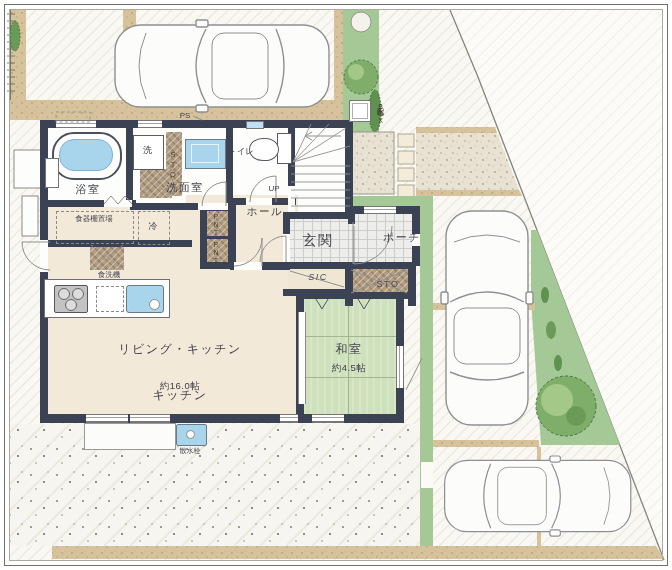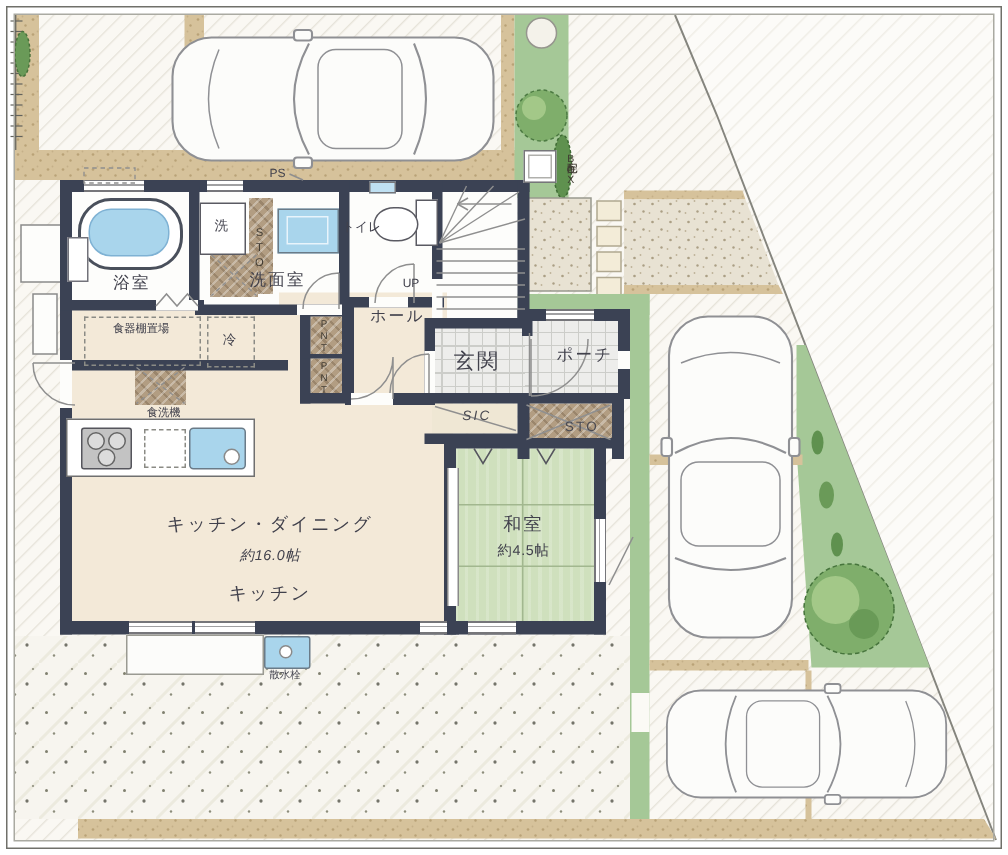--- a/index.html
+++ b/index.html
@@ -309,29 +309,29 @@
 
   <div class="frame" style="left:4px;top:4px;width:662px;height:560px;border:1px solid #70706a;"></div>
   <div class="frame" style="left:9px;top:9px;width:652px;height:550px;border:1px solid #aaaaa2;"></div>
 
   <div class="lbl" style="left:56px;top:183px;width:64px;font-size:11px;">浴室</div>
   <div class="lbl" style="left:146px;top:181px;width:78px;font-size:11px;">洗面室</div>
   <div class="lbl" style="left:226px;top:147px;width:30px;font-size:8.5px;letter-spacing:0;">トイレ</div>
   <div class="lbl" style="left:236px;top:205px;width:58px;font-size:10.5px;">ホール</div>
   <div class="lbl" style="left:264px;top:184px;width:20px;font-size:8px;letter-spacing:0;">UP</div>
   <div class="lbl" style="left:298px;top:232px;width:40px;font-size:14px;">玄関</div>
-  <div class="lbl" style="left:366px;top:231px;width:48px;font-size:11px;">ポーチ</div>
+  <div class="lbl" style="left:378px;top:231px;width:48px;font-size:11px;">ポーチ</div>
   <div class="lbl" style="left:298px;top:272px;width:40px;font-size:9px;color:#4a4a52;font-style:italic;">SIC</div>
   <div class="lbl" style="left:368px;top:279px;width:40px;font-size:9px;color:#4a4a52;">STO</div>
   <div class="vlbl" style="left:169px;top:138px;height:54px;font-size:7.5px;color:#3f3a32;">STO</div>
   <div class="vlbl" style="left:212px;top:213px;height:22px;font-size:6.5px;color:#3f3a32;">PNT</div>
   <div class="vlbl" style="left:212px;top:241px;height:22px;font-size:6.5px;color:#3f3a32;">PNT</div>
-  <div class="lbl" style="left:95px;top:343px;width:170px;font-size:12px;">キッチン・ダイニング</div>
+  <div class="lbl" style="left:95px;top:343px;width:170px;font-size:12px;">リビング・キッチン</div>
   <div class="lbl" style="left:95px;top:361px;width:170px;font-size:12px;margin-top:28px;">キッチン</div>
-  <div class="lbl" style="left:95px;top:366px;width:170px;font-size:9.5px;letter-spacing:0.5px;font-style:italic;">約16.0帖</div>
+  <div class="lbl" style="left:95px;top:381px;width:170px;font-size:9.5px;letter-spacing:0.5px;">約16.0帖</div>
   <div class="lbl" style="left:318px;top:343px;width:62px;font-size:12px;">和室</div>
   <div class="lbl" style="left:314px;top:363px;width:70px;font-size:9.5px;letter-spacing:0.5px;">約4.5帖</div>
   <div class="lbl" style="left:133px;top:145px;width:29px;font-size:9px;letter-spacing:0;">洗</div>
   <div class="lbl" style="left:138px;top:221px;width:30px;font-size:9px;letter-spacing:0;">冷</div>
   <div class="lbl" style="left:86px;top:271px;width:46px;font-size:7.5px;letter-spacing:0;">食洗機</div>
   <div class="lbl" style="left:58px;top:215px;width:72px;font-size:7.5px;letter-spacing:0;">食器棚置場</div>
   <div class="lbl" style="left:174px;top:111px;width:22px;font-size:8px;letter-spacing:0;">PS</div>
   <div class="vlbl" style="left:377px;top:90px;height:46px;font-size:7px;letter-spacing:0;color:#3f3a32;">宅配BOX</div>
   <div class="lbl" style="left:162px;top:447px;width:56px;font-size:7px;letter-spacing:0;">散水栓</div>
 

